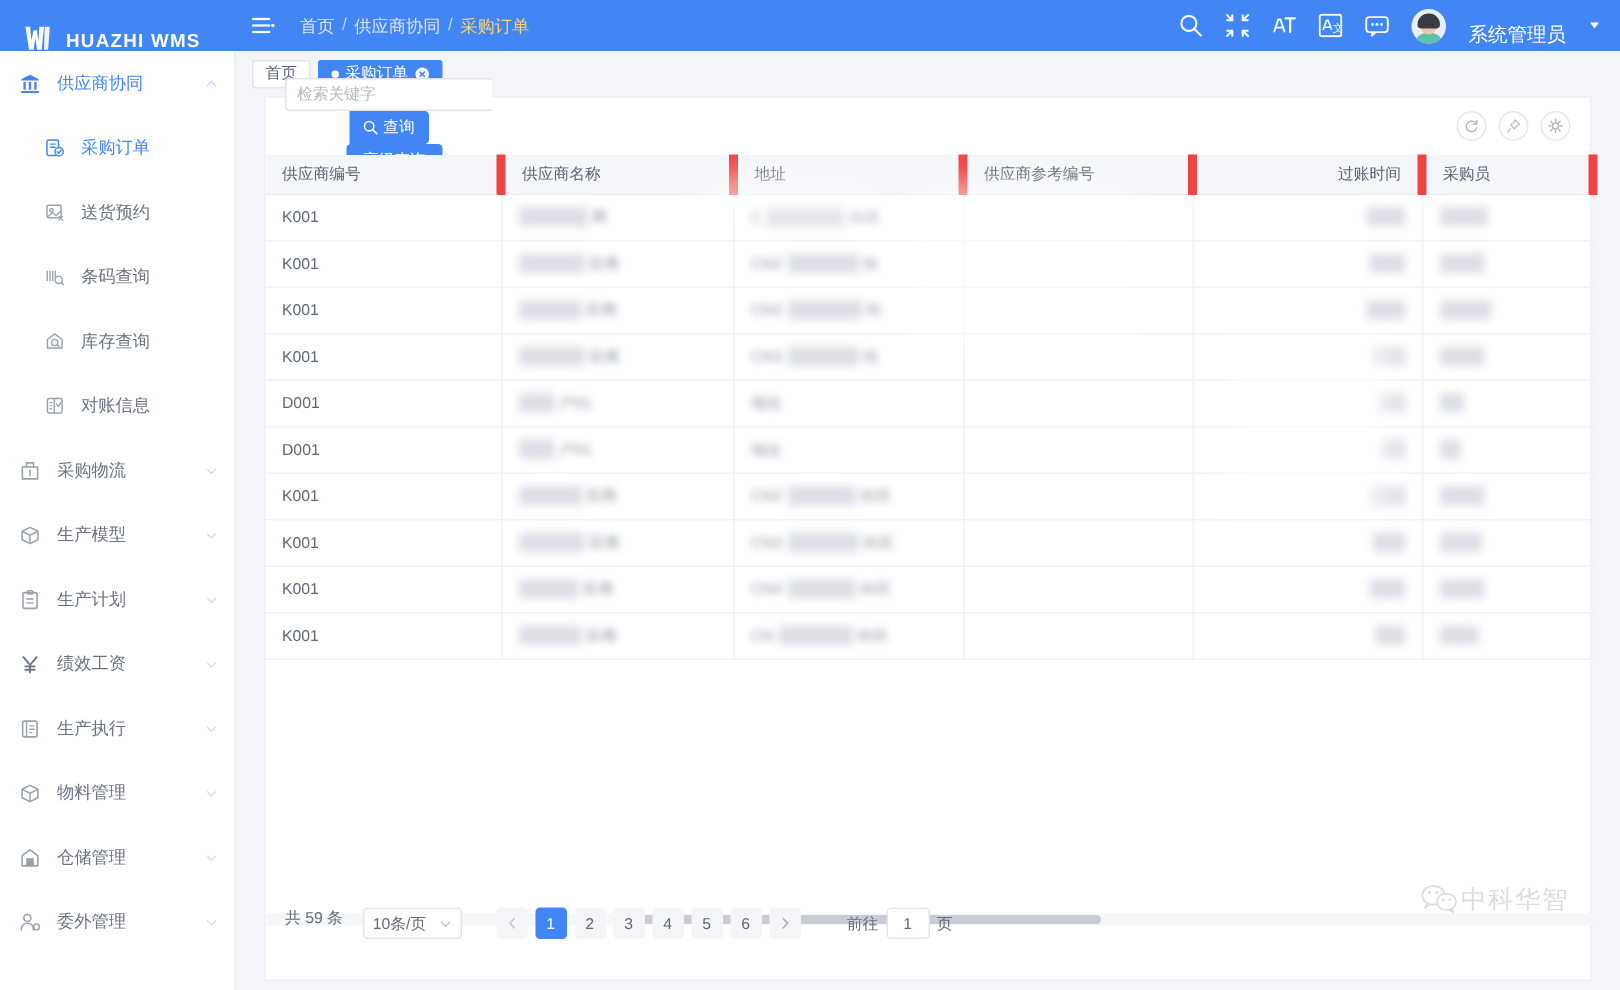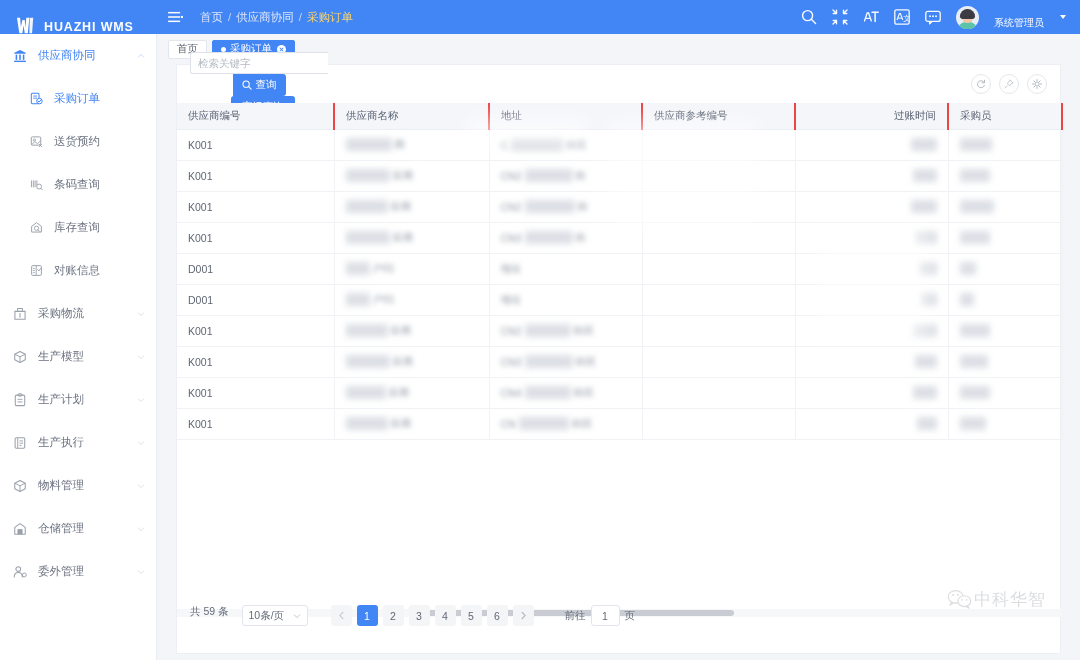--- a/index.html
+++ b/index.html
@@ -49,21 +49,21 @@
     background: #e8eef7; overflow: hidden; position: relative;
     flex-shrink: 0; cursor: pointer;
   }
   .av-hair { position:absolute; left:4px; top:3px; width:15px; height:10px;
     background:#3b3b44; border-radius: 8px 8px 3px 3px; }
   .av-face { position:absolute; left:6px; top:6px; width:11px; height:11px;
     background:#f3c5a2; border-radius:50%; }
   .av-body { position:absolute; left:2px; bottom:-1px; width:19px; height:8px;
     background:#5bc3a7; border-radius: 9px 9px 0 0; }
   .av-eye { position:absolute; width:1.6px; height:1.6px; background:#2b2b33; border-radius:50%; top:10px;}
-  .user-name { font-size: 10px; color: #fff; white-space: nowrap; cursor: pointer; margin-top: 12px; }
+  .user-name { font-size: 13px; color: #fff; white-space: nowrap; cursor: pointer; margin-top: 12px; }
   .caret-down {
     width: 0; height: 0; border-left: 3.5px solid transparent;
     border-right: 3.5px solid transparent; border-top: 4px solid #ffffff;
     margin-left: 1px; cursor: pointer;
   }
   
   .sidebar {
     position: absolute; top: 34px; left: 0; width: 157px; height: 626px;
     background: #ffffff; border-right: 1px solid #e9edf2;
     overflow: hidden; z-index: 10;
@@ -161,21 +161,21 @@
     border: 1px solid #e4e7ec; background: #fff;
     display: flex; align-items: center; justify-content: center;
     cursor: pointer;
   }
   
   .table-wrap { position: absolute; top: 38px; left: 0; width: 885px; height: 515px; }
   table.grid { width: 885px; border-collapse: collapse; table-layout: fixed; }
   table.grid th {
     background: #f4f6fa; height: 26px; font-size: 10.5px; font-weight: normal;
     color: #5b6372; text-align: left; padding: 0 11px;
-    border-bottom: 1px solid #eaedf2; border-right: 2px solid #ef4444;
+    border-bottom: 1px solid #eaedf2; border-right: 6px solid #ef4444;
     white-space: nowrap; overflow: hidden;
   }
   table.grid th.num { text-align: right; }
   table.grid td {
     height: 31px; font-size: 10.5px; color: #5f6673;
     padding: 0 11px; border-bottom: 1px solid #f0f2f6;
     border-right: 1px solid #f0f2f6;
     white-space: nowrap; overflow: hidden; position: relative;
   }
   .blurtxt { filter: blur(2.6px); color: #8f97a3; display:inline-block;}
@@ -418,20 +418,34 @@
           <line x1="5.2" y1="7.2" x2="10.8" y2="7.2" stroke="#9aa1ab" stroke-width="1.1"></line>
           <line x1="5.2" y1="10.2" x2="10.8" y2="10.2" stroke="#9aa1ab" stroke-width="1.1"></line>
         </svg>
     </span>
     <span class="menu-label">生产计划</span>
     <svg class="chev" viewBox="0 0 10 10">
         <path d="M1.6 3.6 L5 7 L8.4 3.6" fill="none" stroke="#b9bec6" stroke-width="1.1" stroke-linecap="round"></path>
       </svg>
   </div>
 
+  <div class="menu-row">
+    <span class="mi">
+      <svg viewBox="0 0 16 16" width="14" height="14">
+          <path d="M3 2.4 L8 8.4 L13 2.4" fill="none" stroke="#6f7682" stroke-width="1.5" stroke-linecap="round"></path>
+          <line x1="8" y1="8.4" x2="8" y2="14" stroke="#6f7682" stroke-width="1.5" stroke-linecap="round"></line>
+          <line x1="4.4" y1="9.4" x2="11.6" y2="9.4" stroke="#6f7682" stroke-width="1.4" stroke-linecap="round"></line>
+          <line x1="4.4" y1="12" x2="11.6" y2="12" stroke="#6f7682" stroke-width="1.4" stroke-linecap="round"></line>
+        </svg>
+    </span>
+    <span class="menu-label">绩效工资</span>
+    <svg class="chev" viewBox="0 0 10 10">
+        <path d="M1.6 3.6 L5 7 L8.4 3.6" fill="none" stroke="#b9bec6" stroke-width="1.1" stroke-linecap="round"></path>
+      </svg>
+  </div>
 
   <div class="menu-row">
     <span class="mi">
       <svg viewBox="0 0 16 16" width="14" height="14">
           <rect x="2.4" y="2" width="11" height="12" rx="1.4" fill="none" stroke="#9aa1ab" stroke-width="1.2"></rect>
           <line x1="5.4" y1="2.4" x2="5.4" y2="13.6" stroke="#9aa1ab" stroke-width="1.1"></line>
           <line x1="7.4" y1="5.6" x2="11.4" y2="5.6" stroke="#9aa1ab" stroke-width="1.05"></line>
           <line x1="7.4" y1="8.2" x2="11.4" y2="8.2" stroke="#9aa1ab" stroke-width="1.05"></line>
           <line x1="7.4" y1="10.8" x2="9.8" y2="10.8" stroke="#9aa1ab" stroke-width="1.05"></line>
         </svg>

